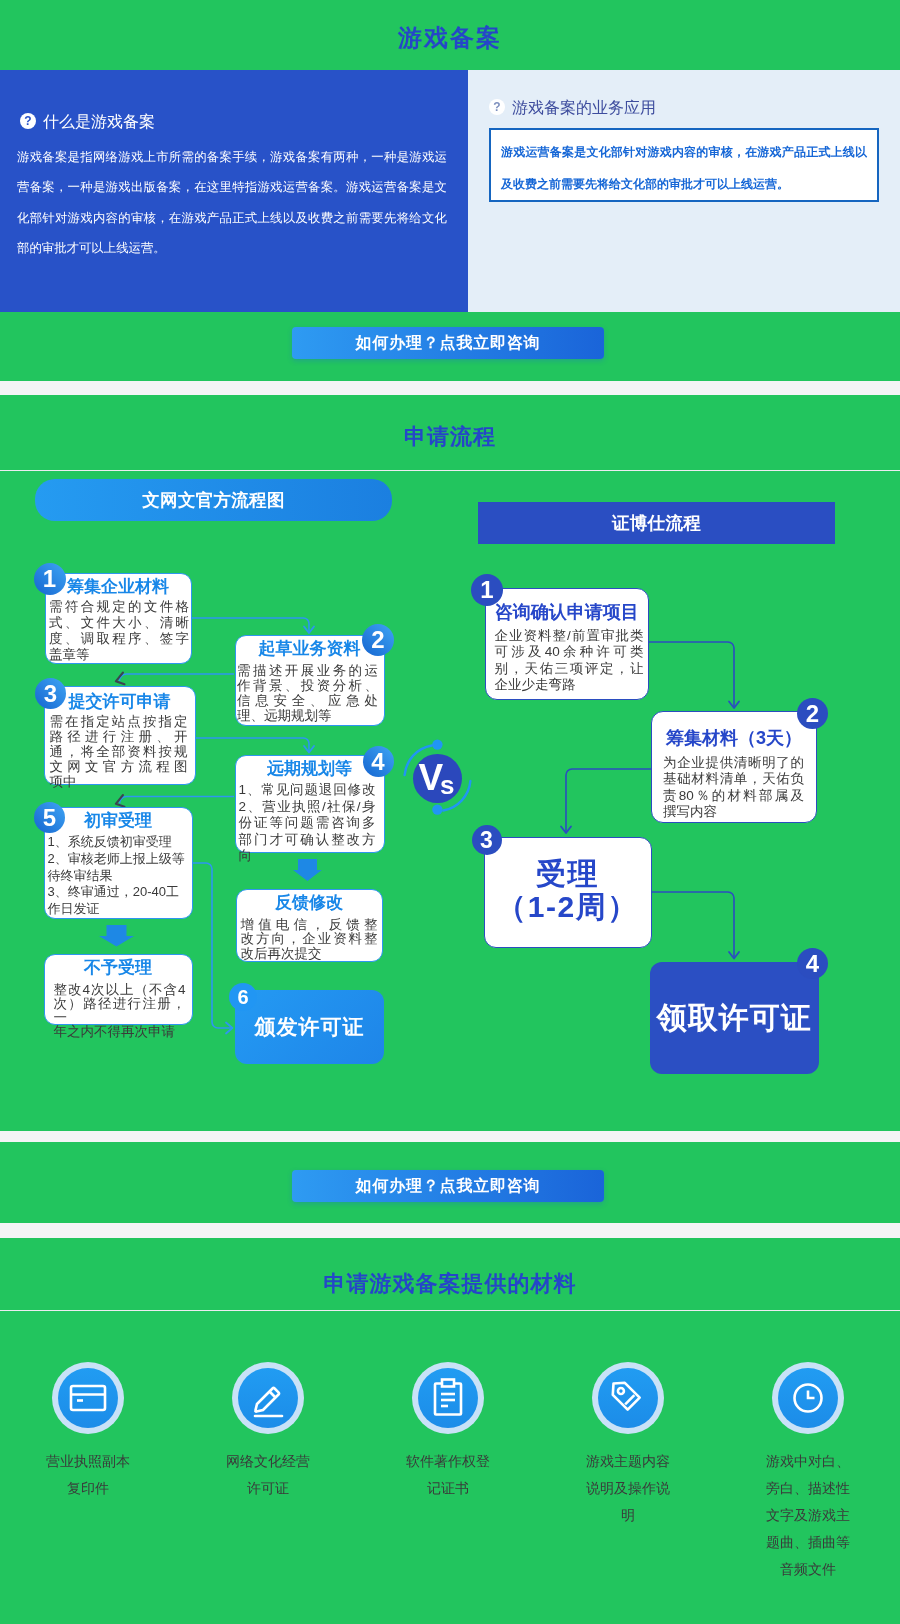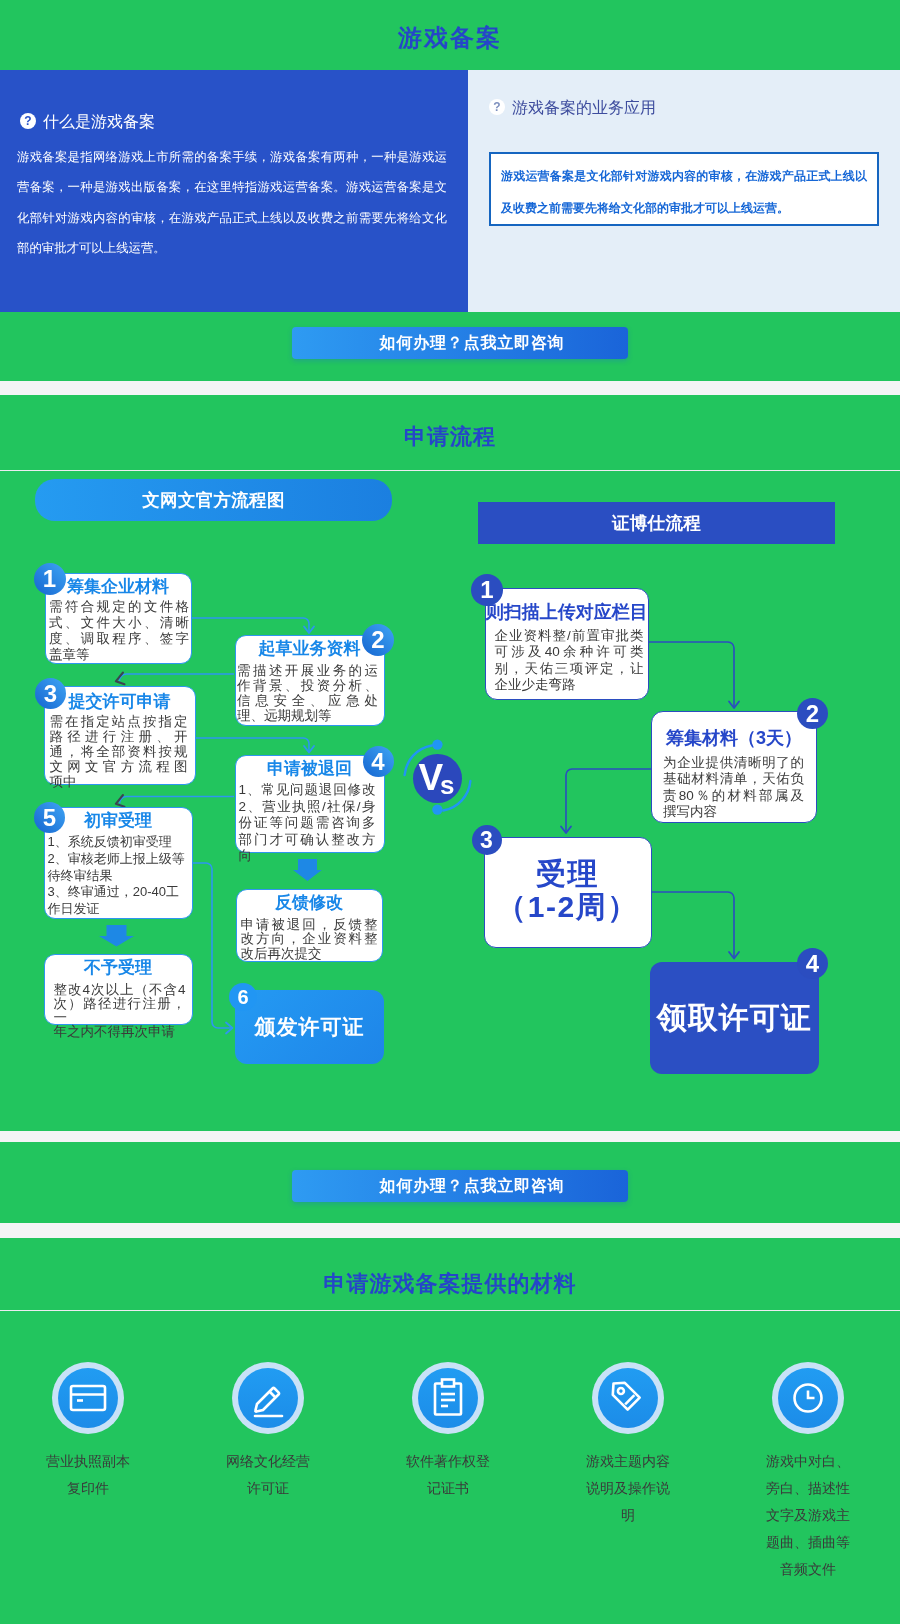--- a/index.html
+++ b/index.html
@@ -3,21 +3,21 @@
 <meta charset="utf-8">
 <title>游戏备案</title>
 <style>
 html,body{margin:0;padding:0;}
 body{font-family:"Liberation Sans",sans-serif;background:#fff;}
 #page{position:relative;width:900px;height:1624px;background:#22c55e;overflow:hidden;}
 .abs{position:absolute;}
 .sec-title{position:absolute;width:900px;text-align:center;font-weight:bold;color:#2546C8;}
 .btn{position:absolute;left:292px;width:312px;height:32px;line-height:32px;text-align:center;
  background:linear-gradient(90deg,#2E9BF2,#1A64D9);border-radius:4px;color:#fff;font-size:16px;
- font-weight:bold;letter-spacing:0.8px;box-shadow:0 2px 5px rgba(30,100,220,.3);padding-left:24px;}
+ font-weight:bold;letter-spacing:0.8px;box-shadow:0 2px 5px rgba(30,100,220,.3);}
 .divider{position:absolute;left:0;width:900px;background:#f4f4f6;}
 .hairline{position:absolute;left:0;width:900px;height:1px;background:#ececf0;}
 
 .fbox{position:absolute;background:#fff;border:1.5px solid #2E96F0;border-radius:11px;box-sizing:border-box;}
 .fbox .t{text-align:center;font-weight:bold;color:#1887E8;font-size:17px;}
 .fbox .b{color:#3a3a3a;font-size:13.5px;line-height:16.5px;}
 .rbox{position:absolute;background:#fff;border:1.5px solid #2B4DC0;border-radius:12px;box-sizing:border-box;}
 .rbox .t{text-align:center;font-weight:bold;color:#2647C9;font-size:18px;}
 .rbox .b{color:#3a3a3a;font-size:13.5px;line-height:16.4px;}
 .ncirc{position:absolute;border-radius:50%;color:#fff;font-weight:bold;text-align:center;z-index:5;}
@@ -33,21 +33,21 @@
 <div class="sec-title" style="top:22px;font-size:24px;letter-spacing:2px;">游戏备案</div>
 
 <div class="abs" style="left:0;top:70px;width:468px;height:242px;background:#2852C8;">
   <div class="abs" style="left:20px;top:43px;width:16px;height:16px;border-radius:50%;background:#fff;color:#2852C8;font-size:12px;font-weight:bold;text-align:center;line-height:16px;">?</div>
   <div class="abs" style="left:43px;top:42px;font-size:16px;color:#fff;">什么是游戏备案</div>
   <div class="abs" style="left:17px;top:72px;width:430px;font-size:12.4px;line-height:30.3px;color:#fff;text-align:justify;text-align-last:left;">游戏备案是指网络游戏上市所需的备案手续，游戏备案有两种，一种是游戏运营备案，一种是游戏出版备案，在这里特指游戏运营备案。游戏运营备案是文化部针对游戏内容的审核，在游戏产品正式上线以及收费之前需要先将给文化部的审批才可以上线运营。</div>
 </div>
 <div class="abs" style="left:468px;top:70px;width:432px;height:242px;background:#E4EEF8;">
   <div class="abs" style="left:21px;top:29px;width:16px;height:16px;border-radius:50%;background:#fff;color:#7E90BE;font-size:12px;font-weight:bold;text-align:center;line-height:16px;">?</div>
   <div class="abs" style="left:44px;top:28px;font-size:16px;color:#3E4D9E;">游戏备案的业务应用</div>
-  <div class="abs" style="left:21px;top:82px;width:390px;height:74px;background:#fff;border:2px solid #1565C0;box-sizing:border-box;">
+  <div class="abs" style="left:21px;top:58px;width:390px;height:74px;background:#fff;border:2px solid #1565C0;box-sizing:border-box;">
     <div style="padding:7px 10px 0 10px;font-size:12px;font-weight:bold;color:#1566D6;line-height:31.5px;letter-spacing:0;text-align:justify;text-align-last:left;">游戏运营备案是文化部针对游戏内容的审核，在游戏产品正式上线以及收费之前需要先将给文化部的审批才可以上线运营。</div>
   </div>
 </div>
 
 <div class="btn" style="top:327px;">如何办理？点我立即咨询</div>
 
 <div class="divider" style="top:381px;height:14px;"></div>
 <div class="sec-title" style="top:422px;font-size:22px;letter-spacing:1px;">申请流程</div>
 <div class="hairline" style="top:470px;"></div>
 
@@ -101,46 +101,46 @@
 </div>
 <div class="fbox" style="left:234.5px;top:634.5px;width:150px;height:91px;z-index:2;">
   <div class="t" style="margin-top:1.5px;">起草业务资料</div>
   <div class="b" style="margin:3px 0 0 1.5px;width:141px;line-height:15px;"><span class="j">需描述开展业务的运</span><span class="j">作背景、投资分析、</span><span class="j">信息安全、应急处</span>理、远期规划等</div>
 </div>
 <div class="fbox" style="left:43.5px;top:686px;width:152px;height:99px;z-index:2;">
   <div class="t" style="margin-top:2.5px;">提交许可申请</div>
   <div class="b" style="margin:1px 0 0 5px;width:138px;line-height:15px;"><span class="j">需在指定站点按指定</span><span class="j">路径进行注册、开</span><span class="j">通，将全部资料按规</span><span class="j">文网文官方流程图</span>项中</div>
 </div>
 <div class="fbox" style="left:234.5px;top:755px;width:150px;height:98px;z-index:2;">
-  <div class="t" style="margin-top:1px;">申请被退回</div>
+  <div class="t" style="margin-top:1px;">远期规划等</div>
   <div class="b" style="margin:2px 0 0 3px;width:137px;line-height:16.6px;"><span class="j">1、常见问题退回修改</span><span class="j">2、营业执照/社保/身</span><span class="j">份证等问题需咨询多</span><span class="j">部门才可确认整改方</span>向</div>
 </div>
 <div class="fbox" style="left:43.5px;top:807px;width:149px;height:111.5px;z-index:2;">
   <div class="t" style="margin-top:1px;">初审受理</div>
   <div class="b" style="margin:2px 0 0 3px;font-size:13px;letter-spacing:0;line-height:16.8px;">1、系统反馈初审受理<br>2、审核老师上报上级等<br>待终审结果<br>3、终审通过，20-40工<br>作日发证</div>
 </div>
 <div class="fbox" style="left:235.5px;top:888.5px;width:147px;height:73px;z-index:2;">
   <div class="t" style="margin-top:1px;">反馈修改</div>
-  <div class="b" style="margin:4px 0 0 4px;width:137px;line-height:14.6px;"><span class="j">申请被退回，反馈整</span><span class="j">改方向，企业资料整</span>改后再次提交</div>
+  <div class="b" style="margin:4px 0 0 4px;width:137px;line-height:14.6px;"><span class="j">增值电信，反馈整</span><span class="j">改方向，企业资料整</span>改后再次提交</div>
 </div>
 <div class="fbox" style="left:43.5px;top:953.5px;width:149px;height:71px;z-index:2;">
   <div class="t" style="margin-top:1px;">不予受理</div>
   <div class="b" style="margin:4px 0 0 9px;width:132px;line-height:14.2px;"><span class="j">整改4次以上（不含4</span><span class="j">次）路径进行注册，一</span>年之内不得再次申请</div>
 </div>
 <div class="abs" style="left:235px;top:990px;width:149px;height:74px;background:linear-gradient(135deg,#249AF3,#1E85E8);border-radius:12px;z-index:2;color:#fff;font-size:21px;font-weight:bold;text-align:center;line-height:74px;letter-spacing:1px;">颁发许可证</div>
 
 <div class="ncirc ncl" style="left:33.5px;top:562.5px;width:32px;height:32px;font-size:24px;line-height:32px;">1</div>
 <div class="ncirc ncl" style="left:362px;top:623.5px;width:32px;height:32px;font-size:24px;line-height:32px;">2</div>
 <div class="ncirc ncl" style="left:35px;top:678px;width:31px;height:31px;font-size:24px;line-height:31px;">3</div>
 <div class="ncirc ncl" style="left:362.5px;top:745.5px;width:31px;height:31px;font-size:24px;line-height:31px;">4</div>
 <div class="ncirc ncl" style="left:34px;top:801.5px;width:31px;height:31px;font-size:24px;line-height:31px;">5</div>
 <div class="ncirc" style="left:229px;top:983px;width:28px;height:28px;background:#2196F3;font-size:20px;line-height:28px;">6</div>
 
 <div class="rbox" style="left:484.5px;top:588px;width:164.5px;height:112px;z-index:2;">
-  <div class="t" style="margin-top:11px;">则扫描上传对应栏目</div>
+  <div class="t" style="margin-top:11px;">咨询确认申请项目</div>
   <div class="b" style="margin:4px 0 0 9px;width:149px;"><span class="j">企业资料整/前置审批类</span><span class="j">可涉及40余种许可类</span><span class="j">别，天佑三项评定，让</span>企业少走弯路</div>
 </div>
 <div class="rbox" style="left:651px;top:711px;width:166px;height:112px;z-index:2;">
   <div class="t" style="margin-top:14px;">筹集材料（3天）</div>
   <div class="b" style="margin:5px 0 0 11px;width:141px;"><span class="j">为企业提供清晰明了的</span><span class="j">基础材料清单，天佑负</span><span class="j">责80％的材料部属及</span>撰写内容</div>
 </div>
 <div class="rbox" style="left:483.5px;top:837px;width:168px;height:111px;z-index:2;">
   <div style="margin-top:19px;text-align:center;font-weight:bold;color:#2647C9;font-size:30px;line-height:33px;letter-spacing:1.5px;">受理<br>（1-2周）</div>
 </div>
 <div class="abs" style="left:650px;top:962px;width:168.5px;height:112px;background:#2B4FC3;border-radius:12px;z-index:2;color:#fff;font-size:30px;font-weight:bold;text-align:center;line-height:112px;letter-spacing:1px;">领取许可证</div>

